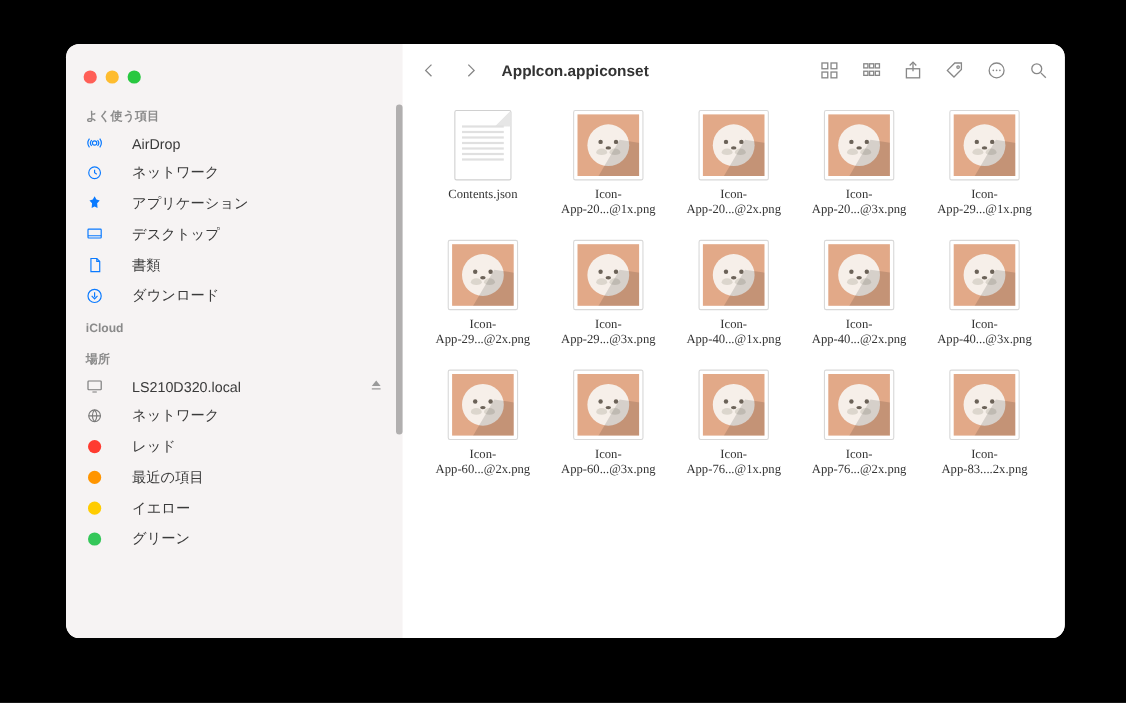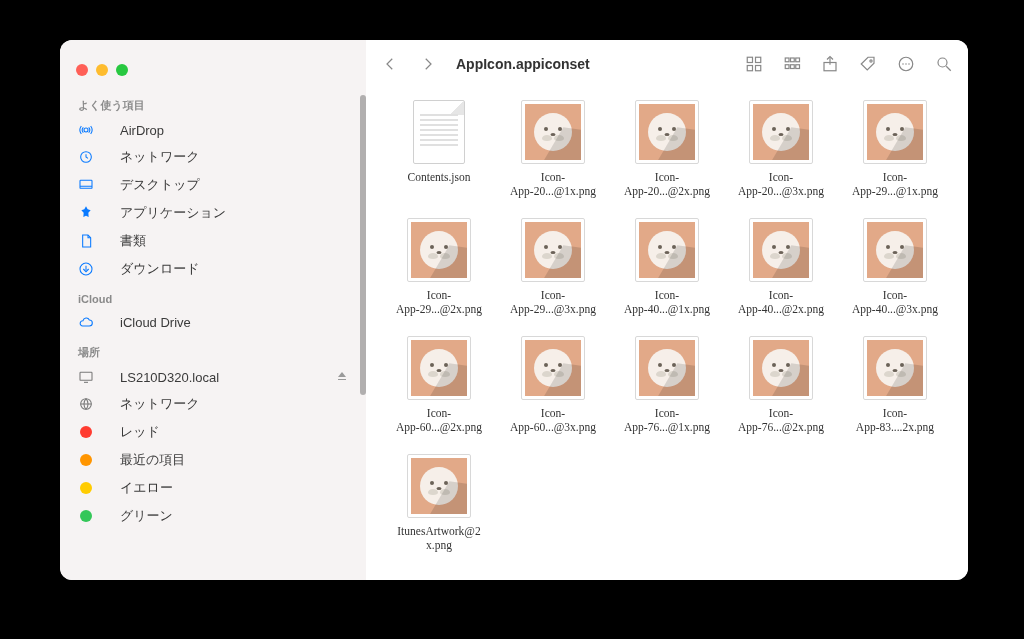--- a/index.html
+++ b/index.html
@@ -223,33 +223,33 @@
             <svg viewBox="0 0 24 24">
               <circle class="blue-stroke" cx="12" cy="12" r="8"></circle>
               <polyline class="blue-stroke" points="12 8 12 12 15 14"></polyline>
             </svg>
           </span>
           <span>ネットワーク</span>
         </div>
         <div class="side-item">
           <span class="ic">
             <svg viewBox="0 0 24 24">
+              <path class="blue-fill" d="M12 2l2.5 4.5L19 8l-3.5 3.5L16 18l-4-2-4 2 .5-6.5L5 8l4.5-1.5z" fill="#0a7aff"></path>
+            </svg>
+          </span>
+          <span>アプリケーション</span>
+        </div>
+        <div class="side-item">
+          <span class="ic">
+            <svg viewBox="0 0 24 24">
               <rect class="blue-stroke" x="3" y="5" width="18" height="12" rx="1"></rect>
               <line class="blue-stroke" x1="3" y1="14" x2="21" y2="14"></line>
             </svg>
           </span>
           <span>デスクトップ</span>
-        </div>
-        <div class="side-item">
-          <span class="ic">
-            <svg viewBox="0 0 24 24">
-              <path class="blue-fill" d="M12 2l2.5 4.5L19 8l-3.5 3.5L16 18l-4-2-4 2 .5-6.5L5 8l4.5-1.5z" fill="#0a7aff"></path>
-            </svg>
-          </span>
-          <span>アプリケーション</span>
         </div>
         <div class="side-item">
           <span class="ic">
             <svg viewBox="0 0 24 24">
               <path class="blue-stroke" d="M7 3h8l4 4v14H7z"></path>
               <polyline class="blue-stroke" points="15 3 15 7 19 7"></polyline>
             </svg>
           </span>
           <span>書類</span>
         </div>
@@ -257,28 +257,20 @@
           <span class="ic">
             <svg viewBox="0 0 24 24">
               <circle class="blue-stroke" cx="12" cy="12" r="9"></circle>
               <polyline class="blue-stroke" points="12 7 12 14"></polyline>
               <polyline class="blue-stroke" points="8 12 12 16 16 12"></polyline>
             </svg>
           </span>
           <span>ダウンロード</span>
         </div>
         <div class="section-label">iCloud</div>
-        <div class="side-item">
-          <span class="ic">
-            <svg viewBox="0 0 24 24">
-              <path class="blue-stroke" d="M7 18a4 4 0 1 1 .5-8A5 5 0 0 1 17 9a4 4 0 0 1 0 9z"></path>
-            </svg>
-          </span>
-          <span>iCloud Drive</span>
-        </div>
         <div class="section-label">場所</div>
         <div class="side-item">
           <span class="ic">
             <svg viewBox="0 0 24 24">
               <rect class="gray-stroke" x="3" y="5" width="18" height="12" rx="1"></rect>
               <line class="gray-stroke" x1="9" y1="20" x2="15" y2="20"></line>
             </svg>
           </span>
           <span>LS210D320.local</span>
           <span class="eject"><svg width="12" height="12" viewBox="0 0 24 24">
@@ -597,30 +589,16 @@
                 <div class="eye l"></div>
                 <div class="eye r"></div>
                 <div class="nose"></div>
                 <div class="w l"></div>
                 <div class="w r"></div>
               </div>
             </div>
           </div>
           <div class="fname">Icon-<br>App-83....2x.png</div>
         </div>
-        <div class="file">
-          <div class="thumb">
-            <div class="seal">
-              <div class="seal-face">
-                <div class="eye l"></div>
-                <div class="eye r"></div>
-                <div class="nose"></div>
-                <div class="w l"></div>
-                <div class="w r"></div>
-              </div>
-            </div>
-          </div>
-          <div class="fname">ItunesArtwork@2<br>x.png</div>
-        </div>
       </div>
 
   </div>
 </div>
 
 </body></html>

